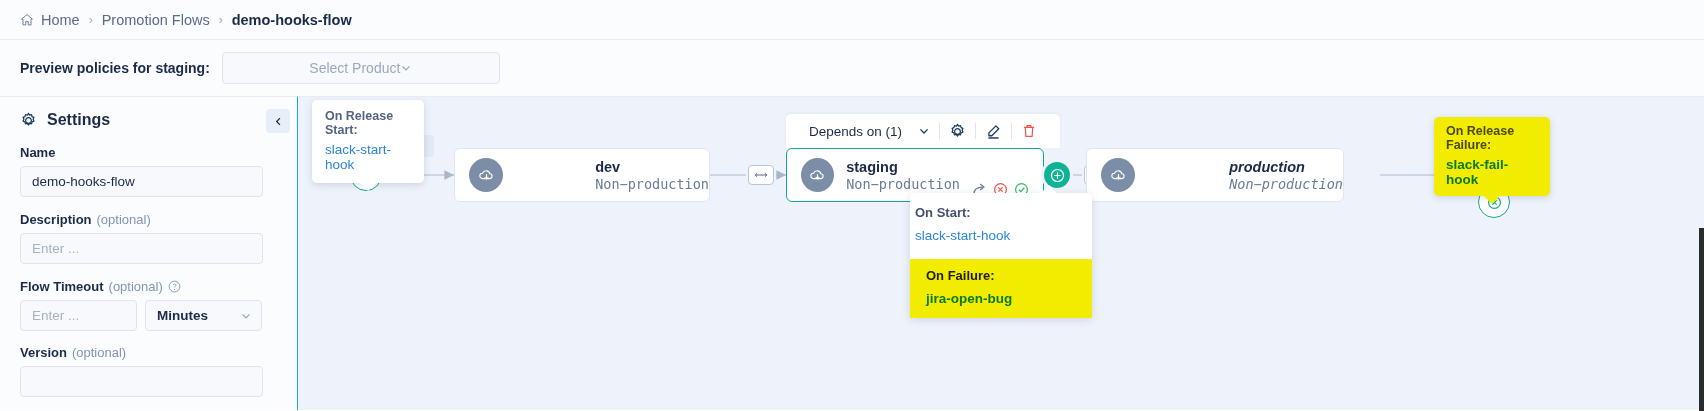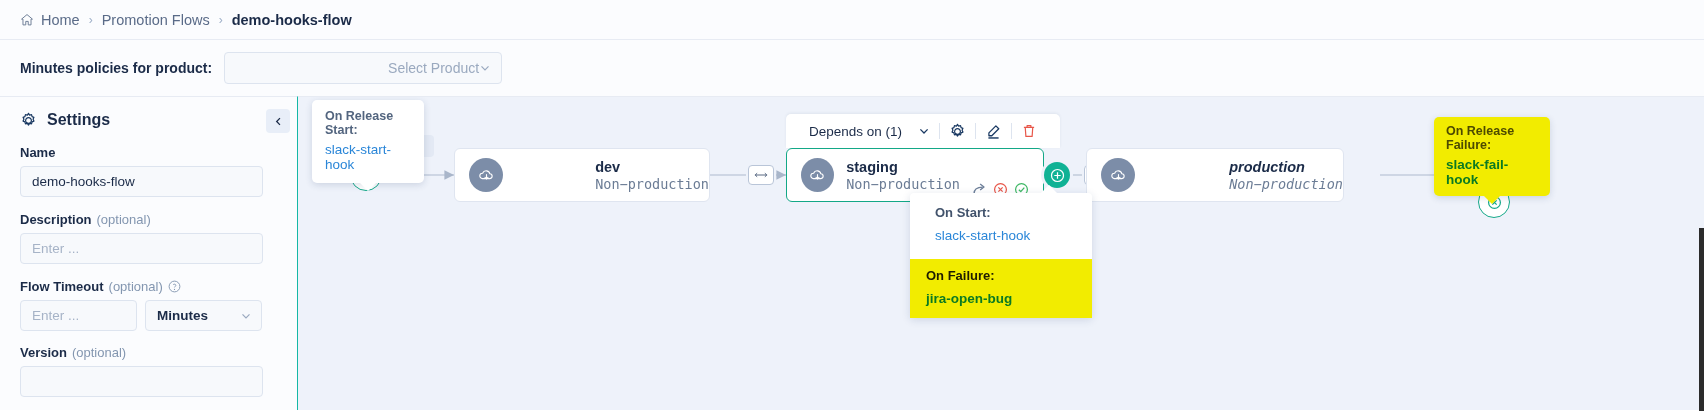--- a/index.html
+++ b/index.html
@@ -38,21 +38,21 @@
     background:#fbfcfe;
   }
   #preview-label { font-size:14px; color:#1b2b48; font-weight:bold; margin-right:12px; }
   #product-select {
     width:278px; height:32px;
     border:1px solid #dde4ef;
     border-radius:4px;
     background:#f7f9fc;
     display:flex; align-items:center;
     padding:9px 10px;
-    justify-content:flex-end;
+    justify-content:center;
     cursor:pointer;
   }
   #product-select .ph { color:#9aa9bf; font-size:14px; }
   .chev { width:12px; height:12px; }
 
   
   #main { display:flex; height:314px; }
 
   
   #settings {
@@ -201,21 +201,21 @@
 
   
   #hooks-panel {
     position:absolute;
     background:#ffffff;
     border-radius:4px;
     box-shadow:0 2px 8px rgba(30,55,100,.15);
     padding:12px 0 0 0;
     z-index:25;
   }
-  .hook-block { padding:0 16px 16px 25px; }
+  .hook-block { padding:0 16px 16px 5px; }
   .hook-block.hl { background:#f2ec00; padding:9px 16px 12px 16px; }
   .hook-lbl { font-size:13px; font-weight:bold; color:#42536c; margin-bottom:8px; }
   .hook-block.hl .hook-lbl { color:#1f1d00; }
   .hook-val { font-size:13.5px; color:#2a86d8; cursor:pointer; }
   .hook-block.hl .hook-val { color:#0b7a22; font-weight:bold; }
   .hook-arrow {
     position:absolute; top:-8px; right:34px;
     width:0;height:0;border-left:9px solid transparent;border-right:9px solid transparent;
     border-bottom:9px solid #ffffff;
   }
@@ -242,21 +242,21 @@
     </svg>
     <span>Home</span>
   </span>
   <span class="crumb-sep">›</span>
   <span class="crumb link">Promotion Flows</span>
   <span class="crumb-sep">›</span>
   <span class="crumb current">demo-hooks-flow</span>
 </div>
 
 <div id="previewbar">
-  <span id="preview-label">Minutes policies for product:</span>
+  <span id="preview-label">Preview policies for staging:</span>
   <div id="product-select">
     <span class="ph">Select Product</span>
     <svg class="chev" viewBox="0 0 12 12">
       <path d="M2.5 4.3 6 7.9l3.5-3.6" fill="none" stroke="#9aa9bf" stroke-width="1.2"></path>
     </svg>
   </div>
 </div>
 
 <div id="main">
 

